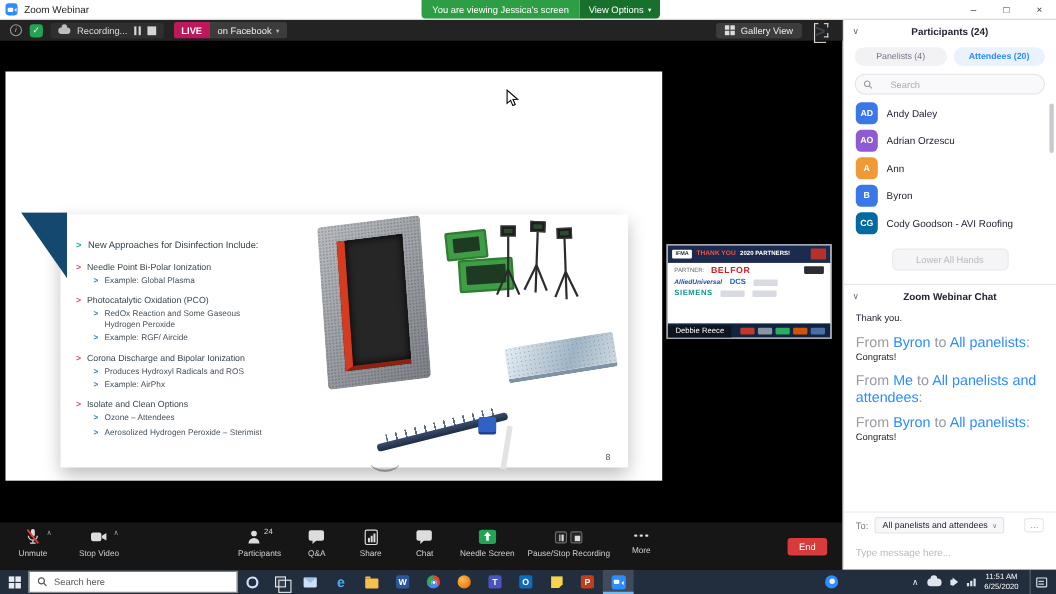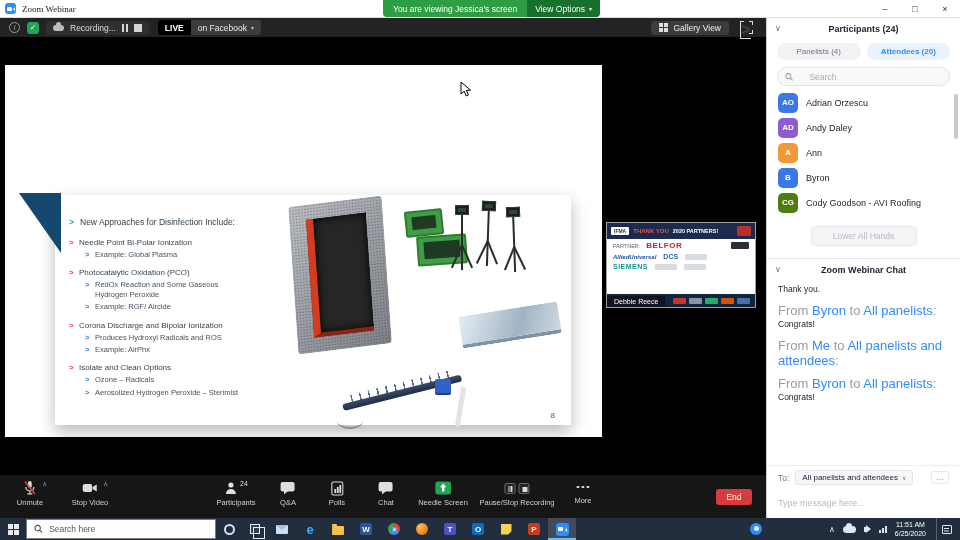--- a/index.html
+++ b/index.html
@@ -5,40 +5,40 @@
   *{margin:0;padding:0;box-sizing:border-box;}
   html,body{width:960px;height:540px;}
   body{font-family:"Liberation Sans",sans-serif;background:#000;overflow:hidden;}
   .screen{position:relative;width:960px;height:540px;background:#000;}
 
   
   .titlebar{position:absolute;left:0;top:0;width:960px;height:18px;background:#fff;border-bottom:1px solid #ddd;display:flex;align-items:center;z-index:40;}
   .zoom-app-icon{width:11px;height:11px;border-radius:3px;background:#2d8cff;margin-left:5px;position:relative;flex:none;}
   .zoom-app-icon::after{content:"";position:absolute;left:2px;top:3.5px;width:4.5px;height:4px;background:#fff;border-radius:1px;}
   .zoom-app-icon::before{content:"";position:absolute;right:1.5px;top:4px;border-top:2px solid transparent;border-bottom:2px solid transparent;border-right:2.5px solid #fff;}
-  .app-title{font-size:9px;color:#222;margin-left:6px;font-family:Liberation Serif, serif;}
+  .app-title{font-size:9px;color:#222;margin-left:6px;}
   .share-banner{position:absolute;left:383px;top:0;height:17px;display:flex;border-radius:0 0 4px 4px;overflow:hidden;font-size:8.5px;}
   .share-banner-text{background:#2e9e44;color:#fff;display:flex;align-items:center;padding:0 10px;}
   .view-options{background:#17702b;color:#fff;display:flex;align-items:center;gap:4px;padding:0 8px;cursor:default;}
   .view-options .caret{font-size:6px;}
   .win-controls{margin-left:auto;display:flex;height:100%;}
   .win-btn{width:30px;height:100%;display:flex;align-items:center;justify-content:center;font-size:9px;color:#333;}
 
   
   .meetingbar{position:absolute;left:0;top:18px;width:766px;height:19px;background:#232323;display:flex;align-items:center;gap:7px;padding:0 9px;z-index:30;}
   .info-icon{width:11px;height:11px;border:1px solid #9a9a9a;border-radius:50%;color:#b5b5b5;font-size:7px;font-style:italic;display:flex;align-items:center;justify-content:center;flex:none;}
   .shield-icon{width:12px;height:12px;background:#23a455;border-radius:3px;color:#fff;font-size:8px;display:flex;align-items:center;justify-content:center;flex:none;}
   .rec-group{display:flex;align-items:center;gap:6px;background:#2f2f2f;border-radius:3px;padding:2px 7px;}
   .cloud-icon{width:11px;height:6px;background:#bdbdbd;border-radius:3px;position:relative;}
   .cloud-icon::after{content:"";position:absolute;left:2.5px;top:-2.5px;width:5px;height:5px;background:#bdbdbd;border-radius:50%;}
   .rec-label{color:#ddd;font-size:8.5px;}
   .rec-pause{width:6px;height:8px;border-left:2px solid #d5d5d5;border-right:2px solid #d5d5d5;}
   .rec-stop{width:8px;height:8px;background:#d5d5d5;}
   .live-wrap{display:flex;align-items:stretch;height:15px;border-radius:3px;overflow:hidden;margin-left:2px;}
-  .live-badge{background:#000000;color:#fff;font-weight:bold;font-size:8.5px;padding:0 7px;display:flex;align-items:center;}
+  .live-badge{background:#be185d;color:#fff;font-weight:bold;font-size:8.5px;padding:0 7px;display:flex;align-items:center;}
   .live-target{background:#3c3c3c;color:#eee;font-size:8.5px;padding:0 7px;display:flex;align-items:center;gap:4px;}
   .live-target .caret{font-size:6px;color:#bbb;}
   .mb-spacer{flex:1;}
   .gallery-btn{display:flex;align-items:center;gap:5px;background:#3c3c3c;border-radius:3px;padding:2px 8px;color:#eee;font-size:8.5px;}
   .grid-icon{width:9px;height:9px;background:
     linear-gradient(#ddd,#ddd) 0 0/4px 4px no-repeat,
     linear-gradient(#ddd,#ddd) 5px 0/4px 4px no-repeat,
     linear-gradient(#ddd,#ddd) 0 5px/4px 4px no-repeat,
     linear-gradient(#ddd,#ddd) 5px 5px/4px 4px no-repeat;}
   .fullscreen-btn{width:13px;height:13px;position:relative;margin:0 4px;}
@@ -143,21 +143,21 @@
   .search-box{height:19px;background:#f9f9fb;border:1px solid #e2e2e8;border-radius:10px;display:flex;align-items:center;padding:0 7px;gap:16px;}
   .search-box input{border:none;background:transparent;outline:none;font-size:8.5px;color:#333;width:100%;font-family:"Liberation Sans",sans-serif;}
   .search-box input::placeholder{color:#a9a9b2;}
   .plist{flex:none;position:relative;}
   .p-row{display:flex;align-items:center;gap:8px;height:25px;padding:0 11px;}
   .avatar{width:20px;height:20px;border-radius:5px;color:#fff;font-size:8px;font-weight:bold;display:flex;align-items:center;justify-content:center;flex:none;}
   .p-row:nth-of-type(1) .avatar{background:#3b78e7;}
   .p-row:nth-of-type(2) .avatar{background:#8e5bd4;}
   .p-row:nth-of-type(3) .avatar{background:#f09a37;}
   .p-row:nth-of-type(4) .avatar{background:#3b78e7;}
-  .p-row:nth-of-type(5) .avatar{background:#4d7c0f;}
+  .p-row:nth-of-type(5) .avatar{background:#0369a1;}
   .p-name{font-size:9px;color:#232333;white-space:nowrap;overflow:hidden;text-overflow:ellipsis;}
   .scroll-thumb{position:absolute;right:2px;top:4px;width:4px;height:45px;background:#c9c9d0;border-radius:2px;}
   .lower-hands{margin:11px auto 0;width:106px;height:20px;background:#f5f5f7;border:1px solid #e8e8ec;border-radius:5px;color:#b8b8c2;font-size:8.5px;display:flex;align-items:center;justify-content:center;flex:none;}
   .divider{height:1px;background:#e5e5ea;margin-top:12px;flex:none;}
   .chat-area{flex:1;overflow:hidden;padding:3px 11px 0;}
   .msg{margin-bottom:8px;}
   .msg-meta{font-size:13px;color:#9a9aa3;margin-bottom:1px;}
   .msg-meta::after{content:":";}
   .msg-meta .who{color:#2d8cff;}
   .msg-body{font-size:8.5px;color:#232333;line-height:1.3;}
@@ -273,21 +273,21 @@
         <div class="intro">New Approaches for Disinfection Include:</div>
         <div class="bl l1">Needle Point Bi-Polar Ionization</div>
         <div class="bl l2">Example: Global Plasma</div>
         <div class="bl l1">Photocatalytic Oxidation (PCO)</div>
         <div class="bl l2">RedOx Reaction and Some Gaseous Hydrogen Peroxide</div>
         <div class="bl l2">Example: RGF/ Aircide</div>
         <div class="bl l1">Corona Discharge and Bipolar Ionization</div>
         <div class="bl l2">Produces Hydroxyl Radicals and ROS</div>
         <div class="bl l2">Example: AirPhx</div>
         <div class="bl l1">Isolate and Clean Options</div>
-        <div class="bl l2">Ozone – Radicals</div>
+        <div class="bl l2">Ozone – Attendees</div>
         <div class="bl l2">Aerosolized Hydrogen Peroxide – Sterimist</div>
       </div>
 
       <div class="img-frame">
           <div class="frame-inner"></div>
         </div>
       <div class="img-panel panel-a"></div>
       <div class="img-panel panel-b"></div>
       <div class="tripod t1">
           <div class="t-head"></div>
@@ -404,21 +404,21 @@
     </div>
     <div class="tb-item" style="left:337px">
       <div class="tb-iconrow">
         <svg width="13" height="15" viewBox="0 0 13 15">
             <rect x="1" y="1" width="11" height="13" rx="1.5" fill="none" stroke="#ddd" stroke-width="1.1"></rect>
             <rect x="3.5" y="8" width="1.8" height="4" fill="#ddd"></rect>
             <rect x="6" y="6" width="1.8" height="6" fill="#ddd"></rect>
             <rect x="8.5" y="4" width="1.8" height="8" fill="#ddd"></rect>
           </svg>
       </div>
-      <div class="tb-label">Polls</div>
+      <div class="tb-label">Share</div>
     </div>
     <div class="tb-item" style="left:386px">
       <div class="tb-iconrow">
         <svg width="15" height="15" viewBox="0 0 15 15">
             <rect x="0.5" y="1" width="14" height="9.5" rx="2" fill="#ddd"></rect>
             <path d="M4 10 v3.5 L8 10 Z" fill="#ddd"></path>
           </svg>
       </div>
       <div class="tb-label">Chat</div>
     </div>
@@ -466,26 +466,26 @@
         <svg width="10" height="10" viewBox="0 0 10 10">
             <circle cx="4" cy="4" r="3" fill="none" stroke="#9a9aa3" stroke-width="1.2"></circle>
             <line x1="6.3" y1="6.3" x2="9" y2="9" stroke="#9a9aa3" stroke-width="1.2"></line>
           </svg>
         <input type="text" placeholder="Search" style="">
       </div>
     </div>
 
     <div class="plist">
       <div class="p-row">
+        <div class="avatar">AD</div>
+        <div class="p-name">Andy Daley</div>
+      </div>
+      <div class="p-row">
         <div class="avatar">AO</div>
         <div class="p-name">Adrian Orzescu</div>
-      </div>
-      <div class="p-row">
-        <div class="avatar">AD</div>
-        <div class="p-name">Andy Daley</div>
       </div>
       <div class="p-row">
         <div class="avatar">A</div>
         <div class="p-name">Ann</div>
       </div>
       <div class="p-row">
         <div class="avatar">B</div>
         <div class="p-name">Byron</div>
       </div>
       <div class="p-row">

